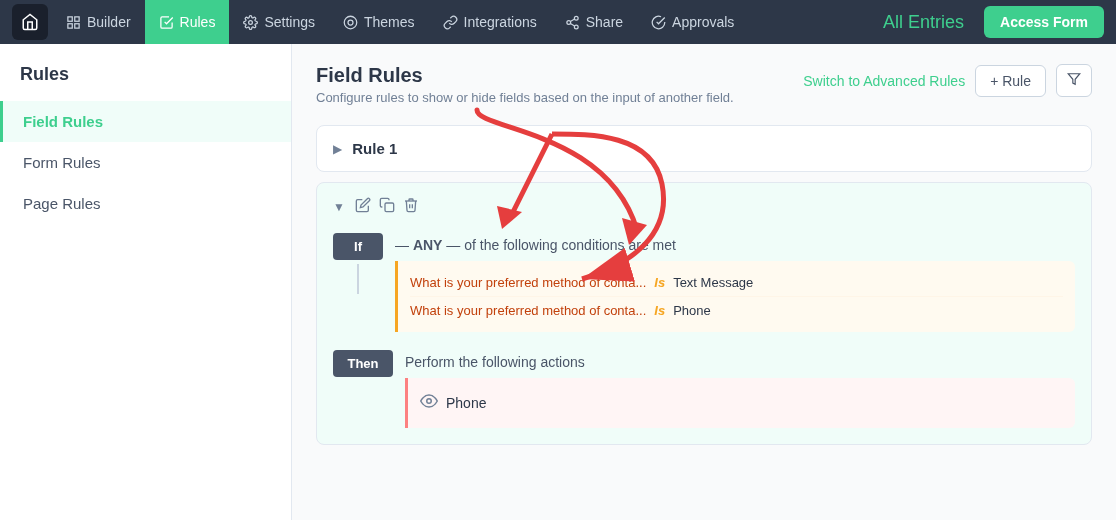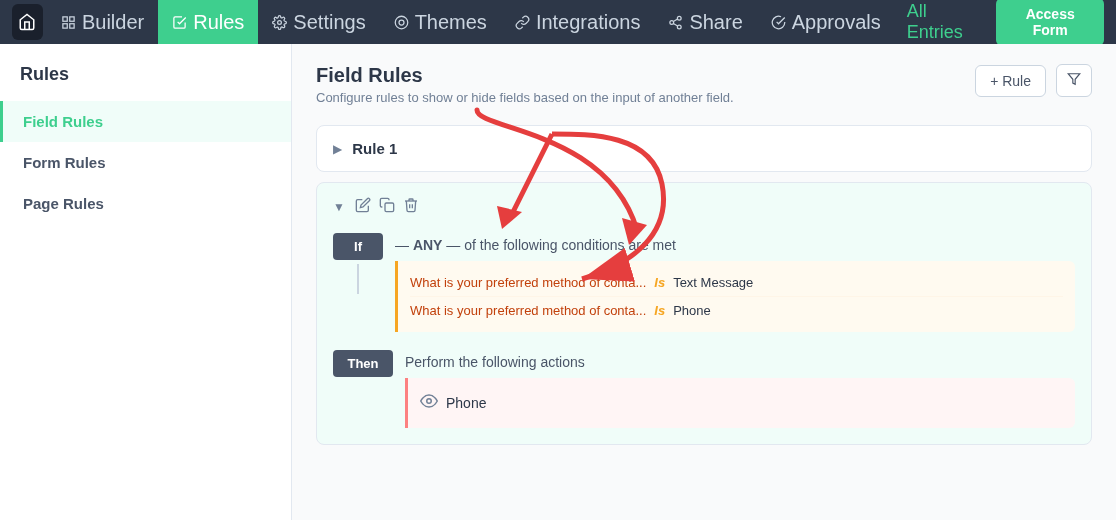--- a/index.html
+++ b/index.html
@@ -11,21 +11,21 @@
       padding: 0 12px; gap: 0;
     }
     .topnav-logo {
       width: 36px; height: 36px; background: #1a202c; border-radius: 6px;
       display: flex; align-items: center; justify-content: center; margin-right: 4px;
       cursor: pointer;
     }
     .topnav-logo svg { color: white; }
     .nav-item {
       display: flex; align-items: center; gap: 6px; padding: 0 14px; height: 44px;
-      color: #cbd5e0; font-size: 20px; cursor: pointer; white-space: nowrap;
+      color: #cbd5e0; font-size: 14px; cursor: pointer; white-space: nowrap;
       text-decoration: none;
     }
     .nav-item.active { background: #3ecf8e; color: white; border-radius: 0; }
     .nav-item.active svg { color: white; }
     .nav-spacer { flex: 1; }
     .nav-all-entries {
       color: #3ecf8e; font-size: 18px; padding: 0 12px; cursor: pointer;
     }
     .nav-access-form {
       background: #3ecf8e; color: white; border: none; border-radius: 6px;
@@ -40,21 +40,20 @@
     .sidebar {
       width: 292px; background: white; border-right: 1px solid #e2e8f0;
       padding: 20px 0; flex-shrink: 0;
     }
     .sidebar-title {
       font-size: 18px; font-weight: 700; color: #2d3748; padding: 0 20px 16px;
     }
     .sidebar-item {
       padding: 12px 20px; font-size: 15px; color: #4a5568; cursor: pointer;
       border-left: 3px solid transparent;
-      font-weight: bold;
     }
     .sidebar-item.active {
       color: #3ecf8e; background: #f0fdf9; border-left: 3px solid #3ecf8e;
       font-weight: 600;
     }
 
     
     .content { flex: 1; padding: 20px 24px; overflow-y: auto; background: #f9fafb; position: relative; }
 
     .content-header { display: flex; align-items: flex-start; justify-content: space-between; margin-bottom: 20px; }
@@ -251,20 +250,21 @@
       <path d="M 30 10 C 30 30, 160 30, 190 130" stroke="#e53e3e" stroke-width="5" fill="none" stroke-linecap="round"></path>
       <polygon points="182,145 175,118 200,125" fill="#e53e3e"></polygon>
     </svg>
 
     <div class="content-header">
       <div class="content-title-block">
         <div class="content-title">Field Rules</div>
         <div class="content-subtitle">Configure rules to show or hide fields based on the input of another field.</div>
       </div>
       <div class="header-actions">
+        <span class="switch-advanced">Switch to Advanced Rules</span>
         <button class="btn-add-rule">
           <span>+ Rule</span>
         </button>
         <button class="btn-filter">
           <svg width="14" height="14" viewBox="0 0 24 24" fill="none" stroke="currentColor" stroke-width="2">
             <polygon points="22 3 2 3 10 12.46 10 19 14 21 14 12.46 22 3"></polygon>
           </svg>
         </button>
       </div>
     </div>

